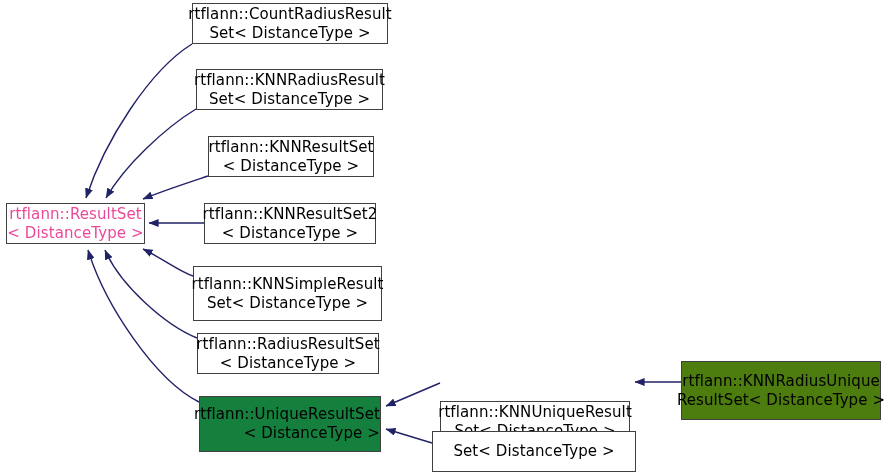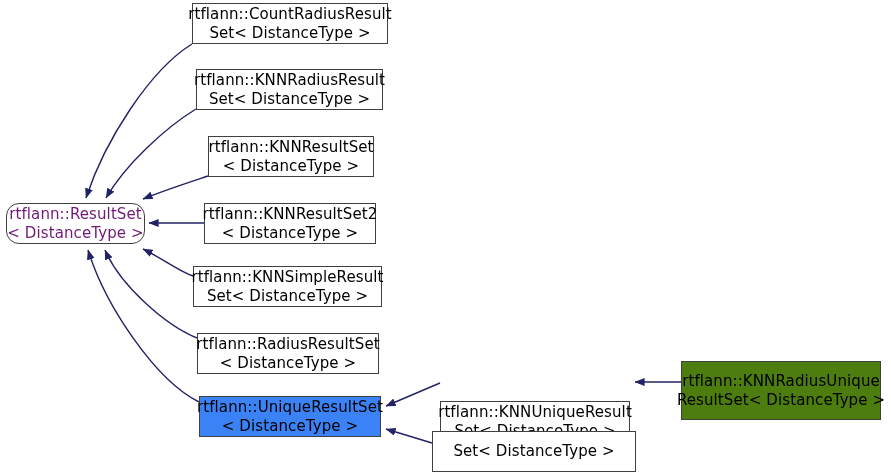--- a/index.html
+++ b/index.html
@@ -70,21 +70,21 @@
 
     <path d="M 199 402 C 155 380, 105 305, 88 250" fill="none" stroke="#222266" stroke-width="1.4" marker-end="url(#arrowHead)"></path>
 
     <line x1="440" y1="383" x2="386" y2="406" stroke="#222266" stroke-width="1.4" marker-end="url(#arrowHead)"></line>
 
     <line x1="432" y1="443" x2="386" y2="429" stroke="#222266" stroke-width="1.4" marker-end="url(#arrowHead)"></line>
 
     <line x1="681" y1="382" x2="635" y2="382" stroke="#222266" stroke-width="1.4" marker-end="url(#arrowHead)"></line>
   </svg>
 
-  <div class="uml-node" style="left: 6px; top: 203px; width: 139px; height: 41px; border-color: rgb(64, 64, 64); background: rgb(255, 255, 255); color: #701a75; border-radius: 13px;">
+  <div class="uml-node" style="left: 6px; top: 203px; width: 139px; height: 41px; border-color: rgb(64, 64, 64); background: rgb(255, 255, 255); color: #ec4899;">
     <span class="node-line">rtflann::ResultSet</span>
     <span class="node-line">&lt; DistanceType &gt;</span>
   </div>
 
   <div class="uml-node" style="left: 192px; top: 3px; width: 196px; height: 41px; border-color: rgb(64, 64, 64); background: rgb(255, 255, 255); color: rgb(0, 0, 0);">
     <span class="node-line">rtflann::CountRadiusResult</span>
     <span class="node-line">Set&lt; DistanceType &gt;</span>
   </div>
 
   <div class="uml-node" style="left: 196px; top: 69px; width: 187px; height: 41px; border-color: rgb(64, 64, 64); background: rgb(255, 255, 255); color: rgb(0, 0, 0);">
@@ -95,31 +95,31 @@
   <div class="uml-node" style="left: 208px; top: 136px; width: 166px; height: 41px; border-color: rgb(64, 64, 64); background: rgb(255, 255, 255); color: rgb(0, 0, 0);">
     <span class="node-line">rtflann::KNNResultSet</span>
     <span class="node-line">&lt; DistanceType &gt;</span>
   </div>
 
   <div class="uml-node" style="left: 204px; top: 203px; width: 172px; height: 41px; border-color: rgb(64, 64, 64); background: rgb(255, 255, 255); color: rgb(0, 0, 0);">
     <span class="node-line">rtflann::KNNResultSet2</span>
     <span class="node-line">&lt; DistanceType &gt;</span>
   </div>
 
-  <div class="uml-node" style="left: 193px; top: 266px; width: 189px; height: 41px; border-color: rgb(64, 64, 64); background: rgb(255, 255, 255); color: rgb(0, 0, 0);">
+  <div class="uml-node" style="left: 193px; top: 266px; width: 189px; height: 55px; border-color: rgb(64, 64, 64); background: rgb(255, 255, 255); color: rgb(0, 0, 0);">
     <span class="node-line">rtflann::KNNSimpleResult</span>
     <span class="node-line">Set&lt; DistanceType &gt;</span>
   </div>
 
   <div class="uml-node" style="left: 197px; top: 333px; width: 182px; height: 41px; border-color: rgb(64, 64, 64); background: rgb(255, 255, 255); color: rgb(0, 0, 0);">
     <span class="node-line">rtflann::RadiusResultSet</span>
     <span class="node-line">&lt; DistanceType &gt;</span>
   </div>
 
-  <div class="uml-node" style="left: 199px; top: 396px; width: 182px; height: 41px; border-color: rgb(64, 64, 64); background: #3b82f6; color: rgb(0, 0, 0);">
+  <div class="uml-node" style="left: 199px; top: 396px; width: 182px; height: 56px; border-color: rgb(64, 64, 64); background: #15803d; color: rgb(0, 0, 0); align-items: flex-end;">
     <span class="node-line">rtflann::UniqueResultSet</span>
     <span class="node-line">&lt; DistanceType &gt;</span>
   </div>
 
   <div class="uml-node" style="left: 440px; top: 361px; width: 190px; height: 41px; border-color: rgb(64, 64, 64); background: rgb(255, 255, 255); color: rgb(0, 0, 0); margin-top: 40px;">
     <span class="node-line">rtflann::KNNUniqueResult</span>
     <span class="node-line">Set&lt; DistanceType &gt;</span>
   </div>
 
   <div class="uml-node" style="left: 432px; top: 431px; width: 204px; height: 41px; border-color: rgb(64, 64, 64); background: rgb(255, 255, 255); color: rgb(0, 0, 0);">

